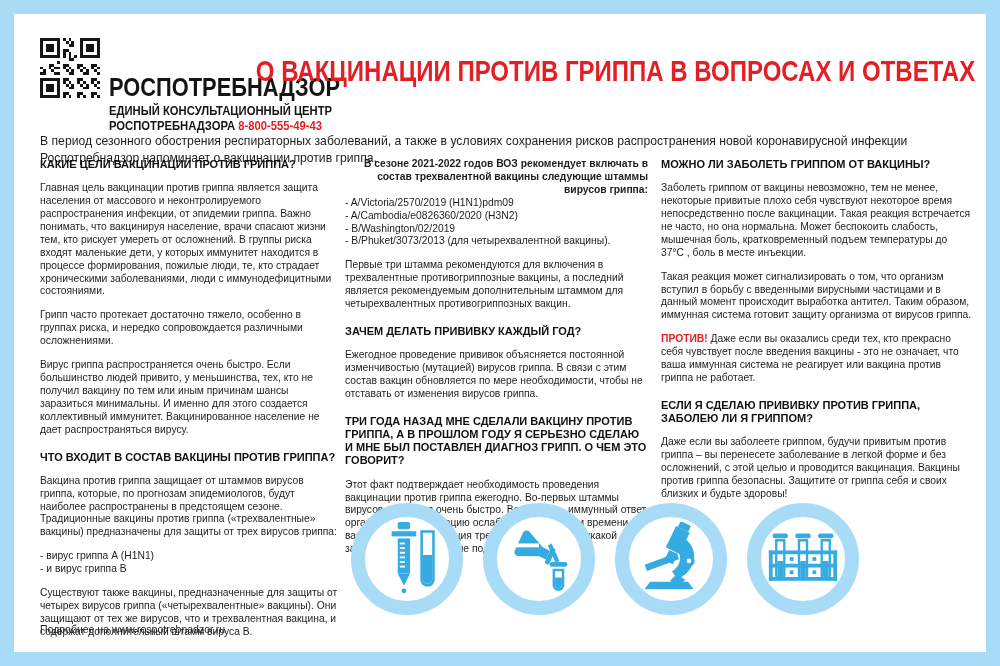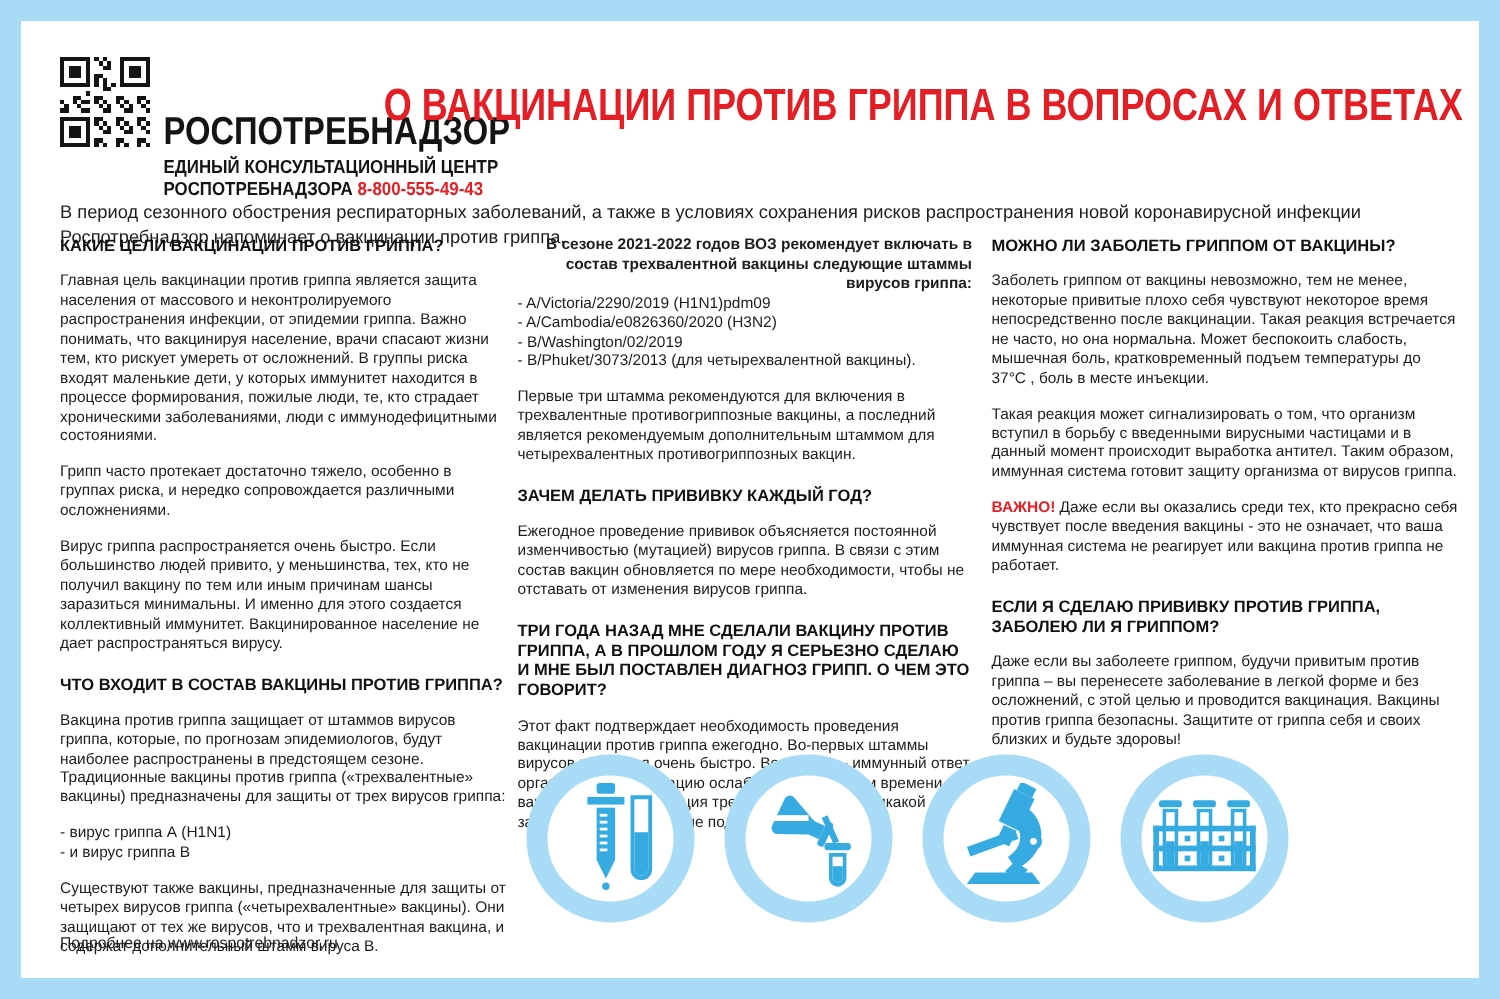--- a/index.html
+++ b/index.html
@@ -185,37 +185,37 @@
     <div class="list">
       <div>- вирус гриппа А (H1N1)</div>
       <div>- и вирус гриппа В</div>
     </div>
     <p>Существуют также вакцины, предназначенные для защиты от четырех вирусов гриппа («четырехвалентные» вакцины). Они защищают от тех же вирусов, что и трехвалентная вакцина, и содержат дополнительный штамм вируса В.</p>
   </section>
 
   <section class="col col2">
     <p class="bold" style="margin-bottom:0;">В сезоне 2021-2022 годов ВОЗ рекомендует включать в состав трехвалентной вакцины следующие штаммы вирусов гриппа:</p>
     <div class="list">
-      <div>- A/Victoria/2290/2019 (H1N1)pdm09</div>
+      <div>- A/Victoria/2570/2019 (H1N1)pdm09</div>
       <div>- A/Cambodia/e0826360/2020 (H3N2)</div>
       <div>- B/Washington/02/2019</div>
       <div>- B/Phuket/3073/2013 (для четырехвалентной вакцины).</div>
     </div>
     <p>Первые три штамма рекомендуются для включения в трехвалентные противогриппозные вакцины, а последний является рекомендуемым дополнительным штаммом для четырехвалентных противогриппозных вакцин.</p>
     <h3>ЗАЧЕМ ДЕЛАТЬ ПРИВИВКУ КАЖДЫЙ ГОД?</h3>
     <p>Ежегодное проведение прививок объясняется постоянной изменчивостью (мутацией) вирусов гриппа. В связи с этим состав вакцин обновляется по мере необходимости, чтобы не отставать от изменения вирусов гриппа.</p>
     <h3>ТРИ ГОДА НАЗАД МНЕ СДЕЛАЛИ ВАКЦИНУ ПРОТИВ ГРИППА, А В ПРОШЛОМ ГОДУ Я СЕРЬЕЗНО СДЕЛАЮ И МНЕ БЫЛ ПОСТАВЛЕН ДИАГНОЗ ГРИПП. О ЧЕМ ЭТО ГОВОРИТ?</h3>
     <p>Этот факт подтверждает необходимость проведения вакцинации против гриппа ежегодно. Во-первых штаммы вирусов меняются очень быстро. Во-вторых – иммунный ответ организма на вакцинацию ослабевает с течением времени. В вашем случае вакцинация трехлетней давности никакой защиты для организма не подразумевает.</p>
   </section>
 
   <section class="col col3">
     <h3>МОЖНО ЛИ ЗАБОЛЕТЬ ГРИППОМ ОТ ВАКЦИНЫ?</h3>
     <p>Заболеть гриппом от вакцины невозможно, тем не менее, некоторые привитые плохо себя чувствуют некоторое время непосредственно после вакцинации. Такая реакция встречается не часто, но она нормальна. Может беспокоить слабость, мышечная боль, кратковременный подъем температуры до 37°С , боль в месте инъекции.</p>
     <p>Такая реакция может сигнализировать о том, что организм вступил в борьбу с введенными вирусными частицами и в данный момент происходит выработка антител. Таким образом, иммунная система готовит защиту организма от вирусов гриппа.</p>
-    <p><span class="important">ВАЖНО!</span><span> Даже если вы оказались среди тех, кто прекрасно себя чувствует после введения вакцины - это не означает, что ваша иммунная система не реагирует или вакцина против гриппа не работает.</span></p>
+    <p><span class="important">ПРОТИВ!</span><span> Даже если вы оказались среди тех, кто прекрасно себя чувствует после введения вакцины - это не означает, что ваша иммунная система не реагирует или вакцина против гриппа не работает.</span></p>
     <h3>ЕСЛИ Я СДЕЛАЮ ПРИВИВКУ ПРОТИВ ГРИППА, ЗАБОЛЕЮ ЛИ Я ГРИППОМ?</h3>
     <p>Даже если вы заболеете гриппом, будучи привитым против гриппа – вы перенесете заболевание в легкой форме и без осложнений, с этой целью и проводится вакцинация. Вакцины против гриппа безопасны. Защитите от гриппа себя и своих близких и будьте здоровы!</p>
   </section>
 
   <div class="icons-row">
     <div class="circle">
       <svg width="60" height="74" viewBox="0 0 58 72" aria-hidden="true">
         <g class="ic">
           <rect x="20" y="0" width="12" height="7" rx="2"></rect>
           <rect x="14" y="9" width="24" height="5"></rect>

